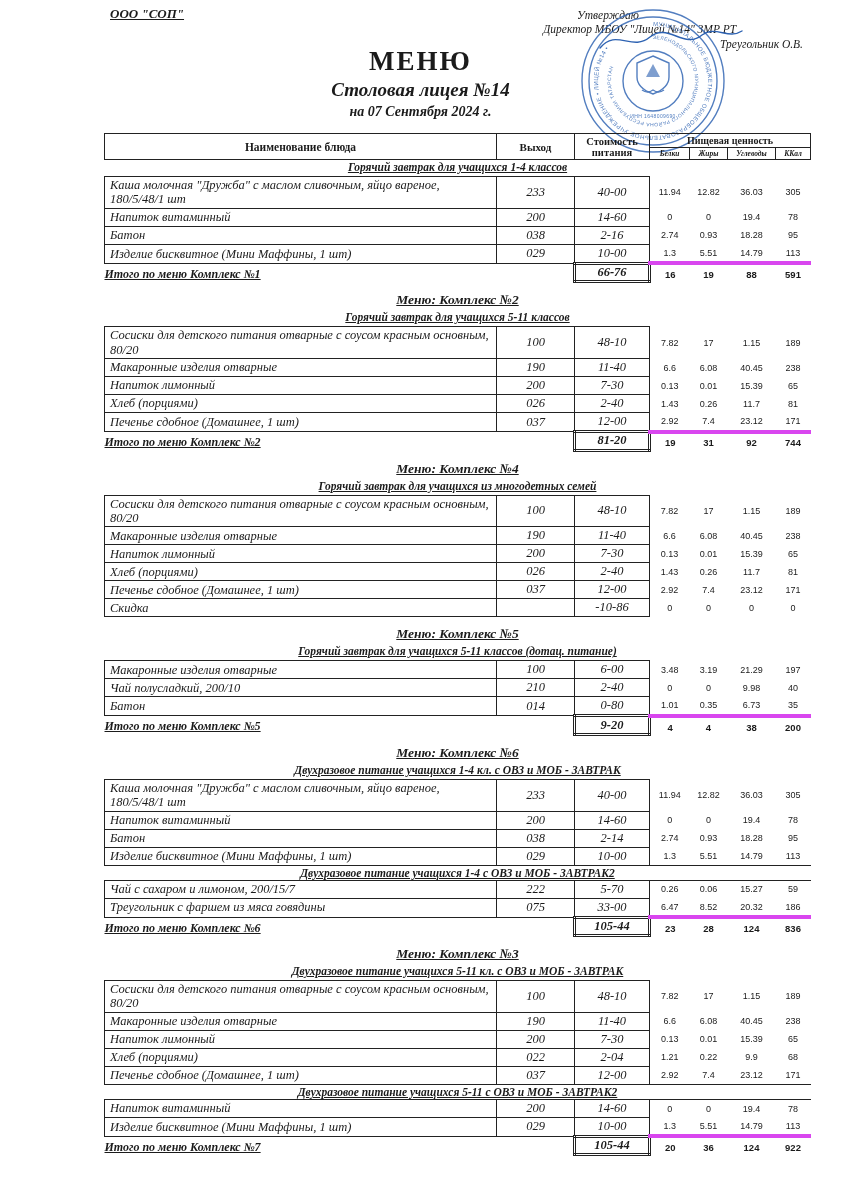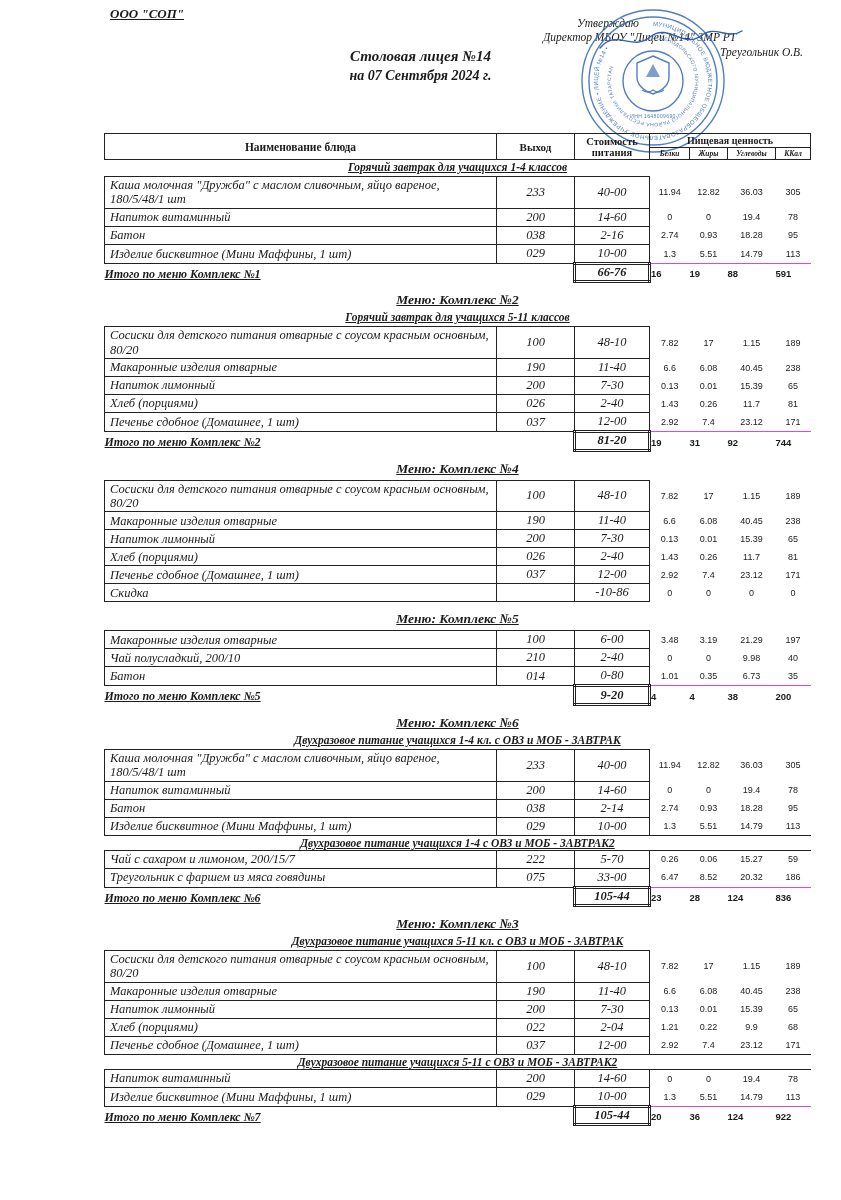--- a/index.html
+++ b/index.html
@@ -14,31 +14,31 @@
     color: #1b1b1b;
     overflow: hidden;
   }
   
   .org {
     position: absolute; left: 110px; top: 6px;
     font-size: 13px; font-weight: bold; font-style: italic;
     text-decoration: underline;
   }
   .approve {
-    position: absolute; left: 543px; top: 16px; width: 268px;
+    position: absolute; left: 543px; top: 8px; width: 268px;
     font-size: 11.5px; font-style: italic; line-height: 1.25;
   }
   .approve .ap1 { margin-left: 34px; }
   .approve .ap3 { text-align: right; margin-right: 8px; }
   .title-block {
     position: absolute; left: 0; right: 0; top: 46px;
     text-align: center; pointer-events: none;
   }
   .doc-title { font-size: 27px; font-weight: bold; letter-spacing: 2px; }
-  .doc-subtitle { font-size: 15px; font-weight: bold; font-style: italic; margin-top: 2px; }
+  .doc-subtitle { font-size: 19px; font-weight: bold; font-style: italic; margin-top: 2px; }
   .doc-date { font-size: 14px; font-weight: bold; font-style: italic; margin-top: 3px; }
 
   
   .stamp {
     position: absolute; left: 578px; top: 6px;
     width: 150px; height: 150px; opacity: 0.82;
   }
   .stamp .sc { fill: none; stroke: var(--stamp-blue, #2d62b2); stroke-width: 1.4; }
   .stamp .st { fill: var(--stamp-blue, #2d62b2); font-family: "Liberation Sans", sans-serif; letter-spacing: 0.4px; }
   .sig-top {
@@ -85,23 +85,23 @@
   td.total-name {
     border: none; font-weight: bold; font-style: italic;
     text-decoration: underline; font-size: 12px; padding: 3px 5px 0 0; margin-top: 20px;
   }
   td.total-out { border: none; }
   td.total-cost {
     border: 3px double #222; font-weight: bold; font-style: italic;
     font-size: 12.5px; text-align: center; padding: 0 2px;
   }
   td.total-n {
-    border: none; border-top: 1px solid #d946ef;
+    border: none; border-top: 4px solid #d946ef;
     font-family: "Liberation Sans", sans-serif; font-weight: bold;
-    font-size: 9.5px; text-align: left; padding: 2px 0 0;
+    font-size: 9.5px; text-align: center; padding: 2px 0 0;
   }
 </style>
 </head>
 <body>
 
 <div class="page">
 
   <div class="org">ООО "СОП"</div>
 
   <div class="approve">
@@ -126,20 +126,21 @@
       <path class="sc" d="M64,84 q5.5,4 11,0 q5.5,4 11,0"></path>
     </g>
     <text class="st" x="75" y="112" text-anchor="middle" font-size="5">ИНН 1648009690</text>
   </svg>
 
   <svg class="sig-top" viewBox="0 0 150 34" aria-hidden="true">
     <path class="sig-path" d="M4,24 C20,4 36,28 54,13 C72,-2 88,26 106,11 C120,1 132,16 146,7"></path>
   </svg>
 
   <div class="title-block">
+    <div class="doc-title">МЕНЮ</div>
     <div class="doc-subtitle">Столовая лицея №14</div>
     <div class="doc-date">на 07 Сентября 2024 г.</div>
   </div>
 
   <div class="content">
 
     <table class="menu-table head-table">
       <colgroup>
         <col style="width:392px">
           <col style="width:78px">
@@ -293,20 +294,21 @@
                 <td class="total-n">19</td>
                 <td class="total-n">31</td>
                 <td class="total-n">92</td>
                 <td class="total-n">744</td>
               </tr>
             </tbody>
           </table>
         </section>
         <section class="menu-section">
           <div class="sec-title">Меню: Комплекс №4</div>
+          <div class="sec-sub">Горячий завтрак для учащихся из многодетных семей</div>
           <table class="menu-table">
             <colgroup>
               <col style="width: 392px;">
               <col style="width: 78px;">
               <col style="width: 75px;">
               <col style="width: 40px;">
               <col style="width: 38px;">
               <col style="width: 48px;">
               <col style="width: 35px;">
             </colgroup>
@@ -363,20 +365,21 @@
                 <td class="c-n">0</td>
                 <td class="c-n">0</td>
                 <td class="c-n">0</td>
                 <td class="c-n">0</td>
               </tr>
             </tbody>
           </table>
         </section>
         <section class="menu-section">
           <div class="sec-title">Меню: Комплекс №5</div>
+          <div class="sec-sub">Горячий завтрак для учащихся 5-11 классов (дотац. питание)</div>
           <table class="menu-table">
             <colgroup>
               <col style="width: 392px;">
               <col style="width: 78px;">
               <col style="width: 75px;">
               <col style="width: 40px;">
               <col style="width: 38px;">
               <col style="width: 48px;">
               <col style="width: 35px;">
             </colgroup>

